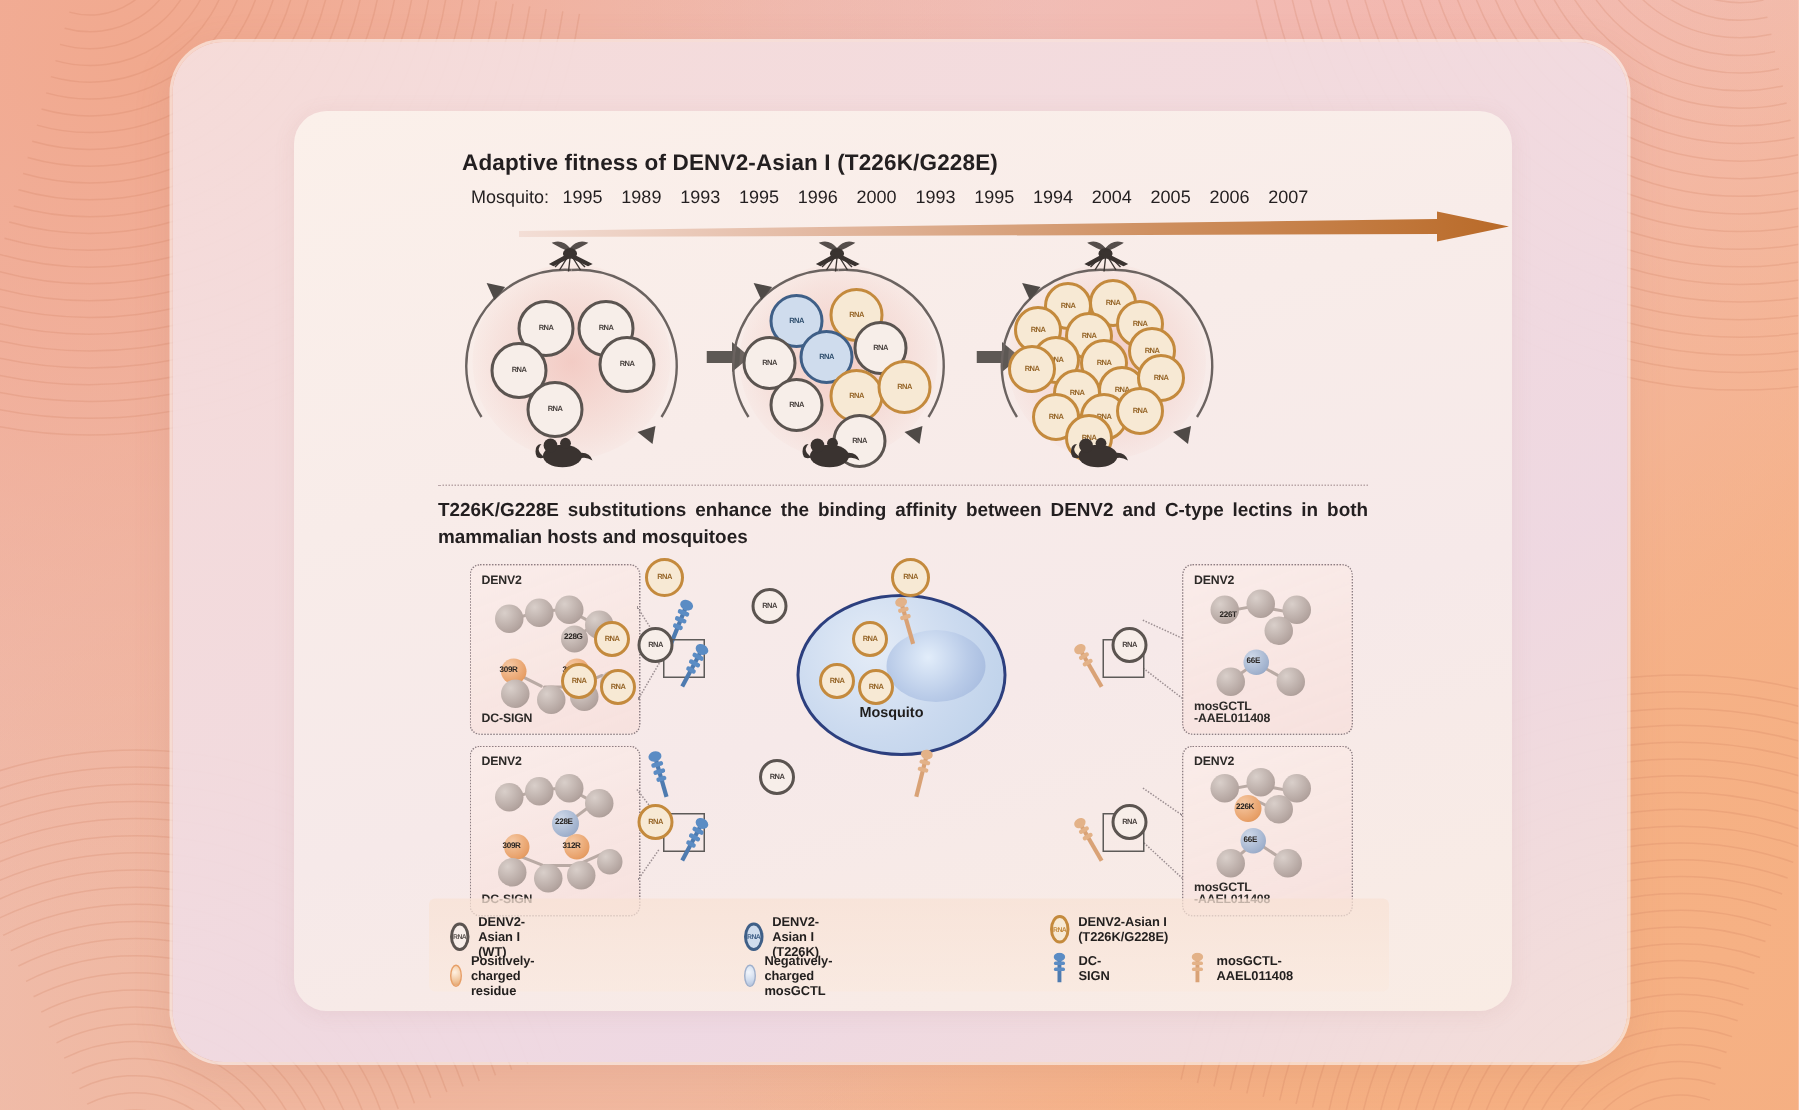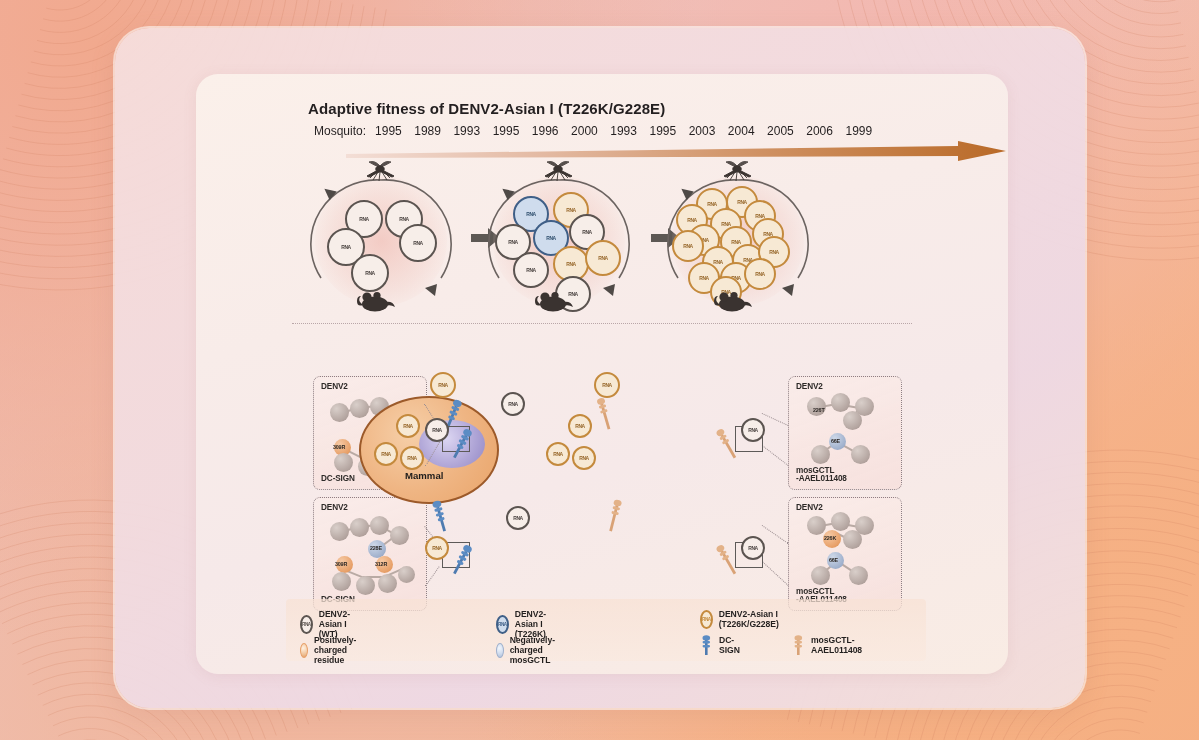--- a/index.html
+++ b/index.html
@@ -216,25 +216,25 @@
     <div class="timeline-label">Mosquito:</div>
     <div class="timeline-years" id="timeline-years">
         <span>1995</span>
         <span>1989</span>
         <span>1993</span>
         <span>1995</span>
         <span>1996</span>
         <span>2000</span>
         <span>1993</span>
         <span>1995</span>
-        <span>2003</span>
+        <span>1994</span>
         <span>2004</span>
         <span>2005</span>
         <span>2006</span>
-        <span>1999</span>
+        <span>2007</span>
       </div>
   </div>
 
   <div class="arrow-wrap">
     <svg width="660" height="22" viewBox="0 0 660 22">
       <defs>
         <linearGradient id="tlgrad" x1="0" y1="0" x2="1" y2="0">
           <stop offset="0%" stop-color="#f3ded6"></stop>
           <stop offset="30%" stop-color="#e3b9a2"></stop>
           <stop offset="65%" stop-color="#ce8f5f"></stop>
@@ -448,20 +448,21 @@
       <ellipse cx="20" cy="16" rx="13" ry="7.5"></ellipse>
       <circle cx="12" cy="9" r="4.6"></circle>
       <path d="M31 14 q7 -1 9 5 q-5 -3 -9 -1 Z"></path>
       <path d="M8 17 q-6 2 -6 -4 q0 -5 4 -5 q-3 3 -1 6 Z"></path>
       <circle cx="22" cy="7.5" r="3.6"></circle>
     </g>
         </svg></div>
     </div>
 
   <div class="divider"></div>
+  <div class="section-text">T226K/G228E substitutions enhance the binding affinity between DENV2 and C-type lectins in both mammalian hosts and mosquitoes</div>
 
   <div class="struct-box" id="box-mammal-wt" style="left:117px;top:302px;">
     <div class="lbl lbl-top">DENV2</div>
     <div class="lbl lbl-bot">DC-SIGN</div>
   <div style="position: absolute; left: 24px; top: 36px; width: 20.8806px; height: 2.4px; background: rgb(185, 170, 164); transform: rotate(-16.6992deg); transform-origin: 0px 50%; border-radius: 2px;"></div>
       <div style="position: absolute; left: 44px; top: 30px; width: 20.0998px; height: 2.4px; background: rgb(185, 170, 164); transform: rotate(-5.71059deg); transform-origin: 0px 50%; border-radius: 2px;"></div>
       <div style="position: absolute; left: 64px; top: 28px; width: 20.5913px; height: 2.4px; background: rgb(185, 170, 164); transform: rotate(29.0546deg); transform-origin: 0px 50%; border-radius: 2px;"></div>
       <div style="position: absolute; left: 82px; top: 38px; width: 17.2047px; height: 2.4px; background: rgb(185, 170, 164); transform: rotate(144.462deg); transform-origin: 0px 50%; border-radius: 2px;"></div>
       <div class="resid r-grey" style="left: 16px; top: 26px; width: 19px; height: 19px;"></div>
       <div class="resid r-grey" style="left: 36px; top: 22px; width: 19px; height: 19px;"></div>
@@ -543,24 +544,24 @@
       <div class="resid r-pos" style="left: 34px; top: 32px; width: 18px; height: 18px;"></div>
       <div class="resid-tag" style="left: 35px; top: 37px;">226K</div>
       <div style="position: absolute; left: 34px; top: 74px; width: 18.4391px; height: 2.4px; background: rgb(185, 170, 164); transform: rotate(-40.6013deg); transform-origin: 0px 50%; border-radius: 2px;"></div>
       <div style="position: absolute; left: 48px; top: 62px; width: 21.6333px; height: 2.4px; background: rgb(185, 170, 164); transform: rotate(33.6901deg); transform-origin: 0px 50%; border-radius: 2px;"></div>
       <div class="resid r-neg" style="left: 38px; top: 54px; width: 17px; height: 17px;"></div>
       <div class="resid r-grey" style="left: 22px; top: 68px; width: 19px; height: 19px;"></div>
       <div class="resid r-grey" style="left: 60px; top: 68px; width: 19px; height: 19px;"></div>
       <div class="resid-tag" style="left: 40px; top: 59px;">66E</div>
     </div>
 
-  <div class="cell" id="mammal-cell">
+  <div class="cell" id="mosquito-cell">
     <div class="nucleus" style="left:58px;top:22px;width:66px;height:48px;
-         background:radial-gradient(circle at 42% 38%,#dcd6f2 0%,#b2a8d8 55%,#9186c4 100%);"></div>
-    <div class="cell-name" style="left:44px;top:72px;">Mammal</div>
+         background:radial-gradient(circle at 42% 38%,#e2edfa 0%,#b9cbe8 55%,#9fb5db 100%);"></div>
+    <div class="cell-name" style="left:40px;top:72px;">Mosquito</div>
   </div>
 
   <div id="overlay-layer">
       <div class="leader" style="left: 229px; top: 330px; width: 26.0768px; transform: rotate(57.5288deg);"></div>
       <div class="leader" style="left: 229px; top: 392px; width: 27.7849px; transform: rotate(-59.7436deg);"></div>
       <div class="leader" style="left: 229px; top: 452px; width: 22.8035px; transform: rotate(52.125deg);"></div>
       <div class="leader" style="left: 229px; top: 512px; width: 24.4131px; transform: rotate(-55.008deg);"></div>
       <div class="leader" style="left: 592px; top: 352px; width: 28.6356px; transform: rotate(-155.225deg);"></div>
       <div class="leader" style="left: 592px; top: 392px; width: 32.8024px; transform: rotate(-142.431deg);"></div>
       <div class="leader" style="left: 592px; top: 470px; width: 31.6228px; transform: rotate(-145.305deg);"></div>

